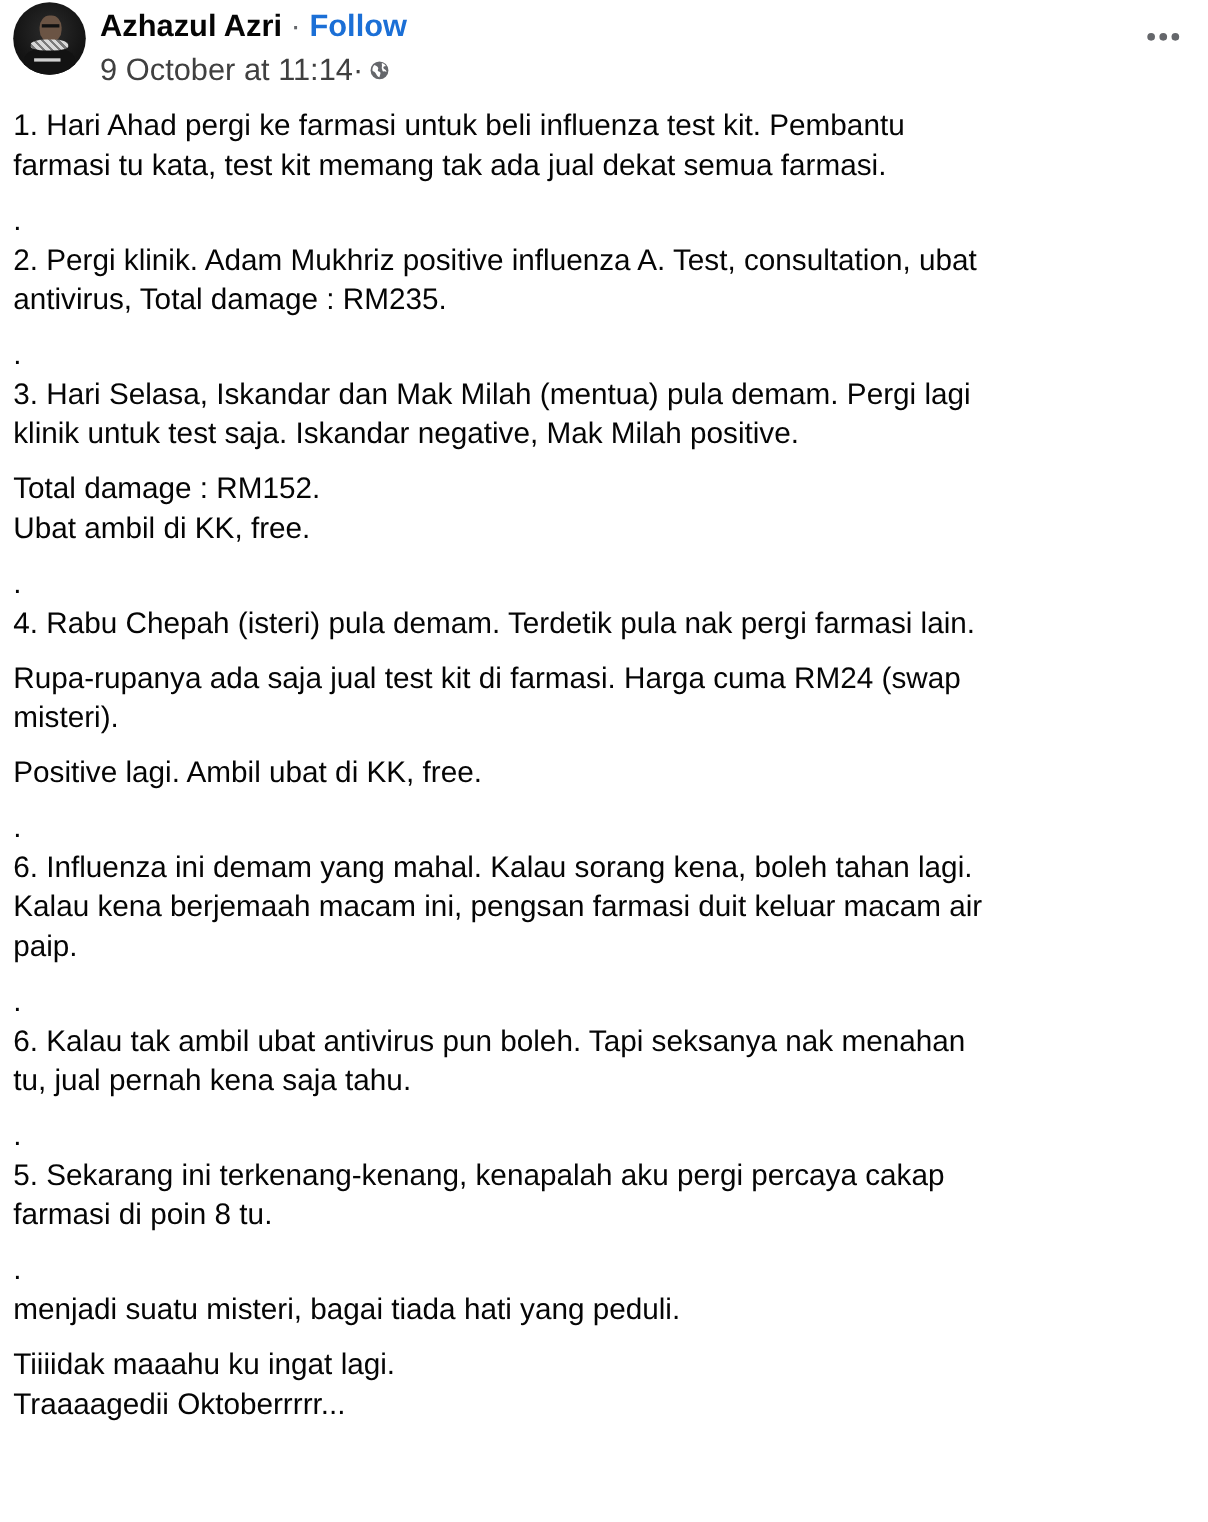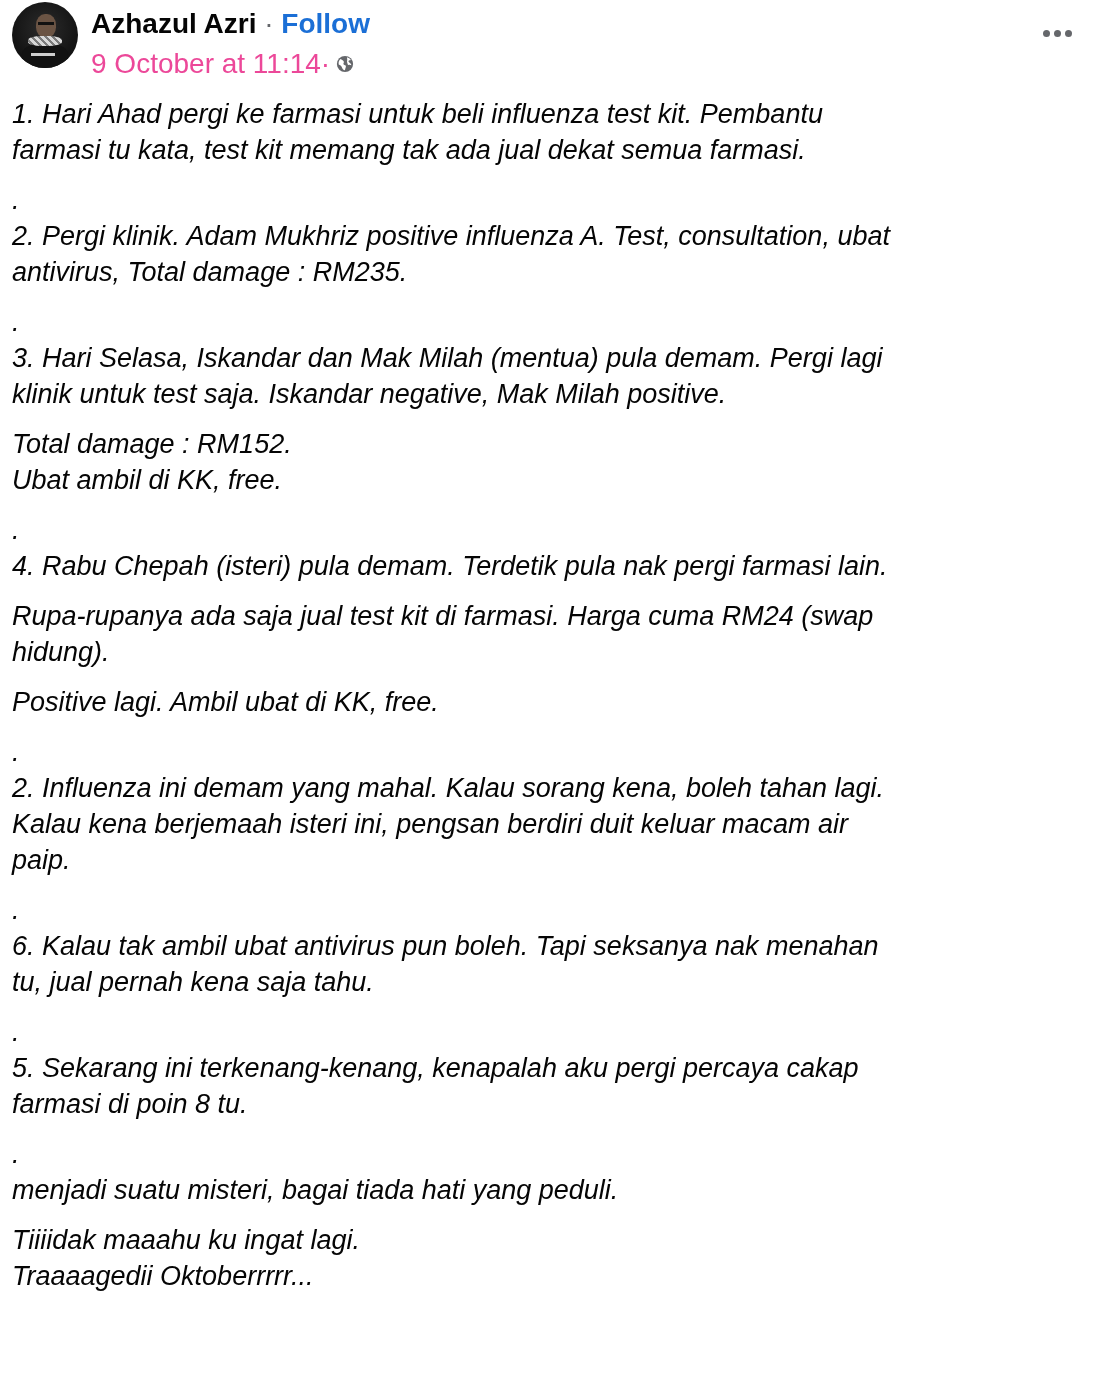--- a/index.html
+++ b/index.html
@@ -13,26 +13,26 @@
                   background: #6b5444; }
   .avatar .glasses { position: absolute; left: 26px; top: 20px; width: 16px; height: 3px; background: #111; }
   .avatar .scarf { position: absolute; left: 16px; top: 34px; width: 34px; height: 10px; border-radius: 40%;
                    background: repeating-linear-gradient(45deg, #d8d8d8 0 3px, #7a7a7a 3px 5px); }
   .avatar .shirt { position: absolute; left: 10px; top: 42px; width: 46px; height: 30px; border-radius: 35% 35% 0 0;
                    background: #121212; }
   .avatar .shirt-text { position: absolute; left: 19px; top: 51px; width: 24px; height: 3px; background: #cfcfcf; }
   .name-line { position: absolute; left: 91px; top: 4px; font-size: 28px; font-weight: bold; line-height: 40px; white-space: nowrap; }
   .name-line .sep { font-weight: normal; color: #65676b; }
   .name-line .follow { color: #1b6fd6; }
-  .meta-line { position: absolute; left: 91px; top: 44px; font-size: 28px; line-height: 40px; color: #ec4899; white-space: nowrap;
+  .meta-line { position: absolute; left: 91px; top: 44px; font-size: 28px; line-height: 40px; color: #404040; white-space: nowrap;
                display: flex; align-items: center; }
   .meta-line .globe { display: inline-block; margin-left: 6px; width: 18px; height: 18px; }
   .more { position: absolute; left: 1043px; top: 30px; display: flex; gap: 4px; cursor: pointer; }
   .more span { width: 7px; height: 7px; border-radius: 50%; background: #65676b; display: block; }
-  .body-text { position: absolute; left: 12px; top: 96px; width: 1080px; font-size: 27px; line-height: 36px; font-style: italic; }
+  .body-text { position: absolute; left: 12px; top: 96px; width: 1080px; font-size: 27px; line-height: 36px; }
   .para { margin: 0; }
   .gap-s { height: 14px; }
 </style>
 </head>
 <body>
 
 <div class="header">
   <div class="avatar">
     <div class="shirt"></div>
     <div class="shirt-text"></div>
@@ -82,31 +82,31 @@
       <div>Ubat ambil di KK, free.</div>
     </div>
     <div class="gap-s"></div>
     <div class="para">
       <div>.</div>
       <div>4. Rabu Chepah (isteri) pula demam. Terdetik pula nak pergi farmasi lain.</div>
     </div>
     <div class="gap-s"></div>
     <div class="para">
       <div>Rupa-rupanya ada saja jual test kit di farmasi. Harga cuma RM24 (swap</div>
-      <div>hidung).</div>
+      <div>misteri).</div>
     </div>
     <div class="gap-s"></div>
     <div class="para">
       <div>Positive lagi. Ambil ubat di KK, free.</div>
     </div>
     <div class="gap-s"></div>
     <div class="para">
       <div>.</div>
-      <div>2. Influenza ini demam yang mahal. Kalau sorang kena, boleh tahan lagi.</div>
-      <div>Kalau kena berjemaah isteri ini, pengsan berdiri duit keluar macam air</div>
+      <div>6. Influenza ini demam yang mahal. Kalau sorang kena, boleh tahan lagi.</div>
+      <div>Kalau kena berjemaah macam ini, pengsan farmasi duit keluar macam air</div>
       <div>paip.</div>
     </div>
     <div class="gap-s"></div>
     <div class="para">
       <div>.</div>
       <div>6. Kalau tak ambil ubat antivirus pun boleh. Tapi seksanya nak menahan</div>
       <div>tu, jual pernah kena saja tahu.</div>
     </div>
     <div class="gap-s"></div>
     <div class="para">

